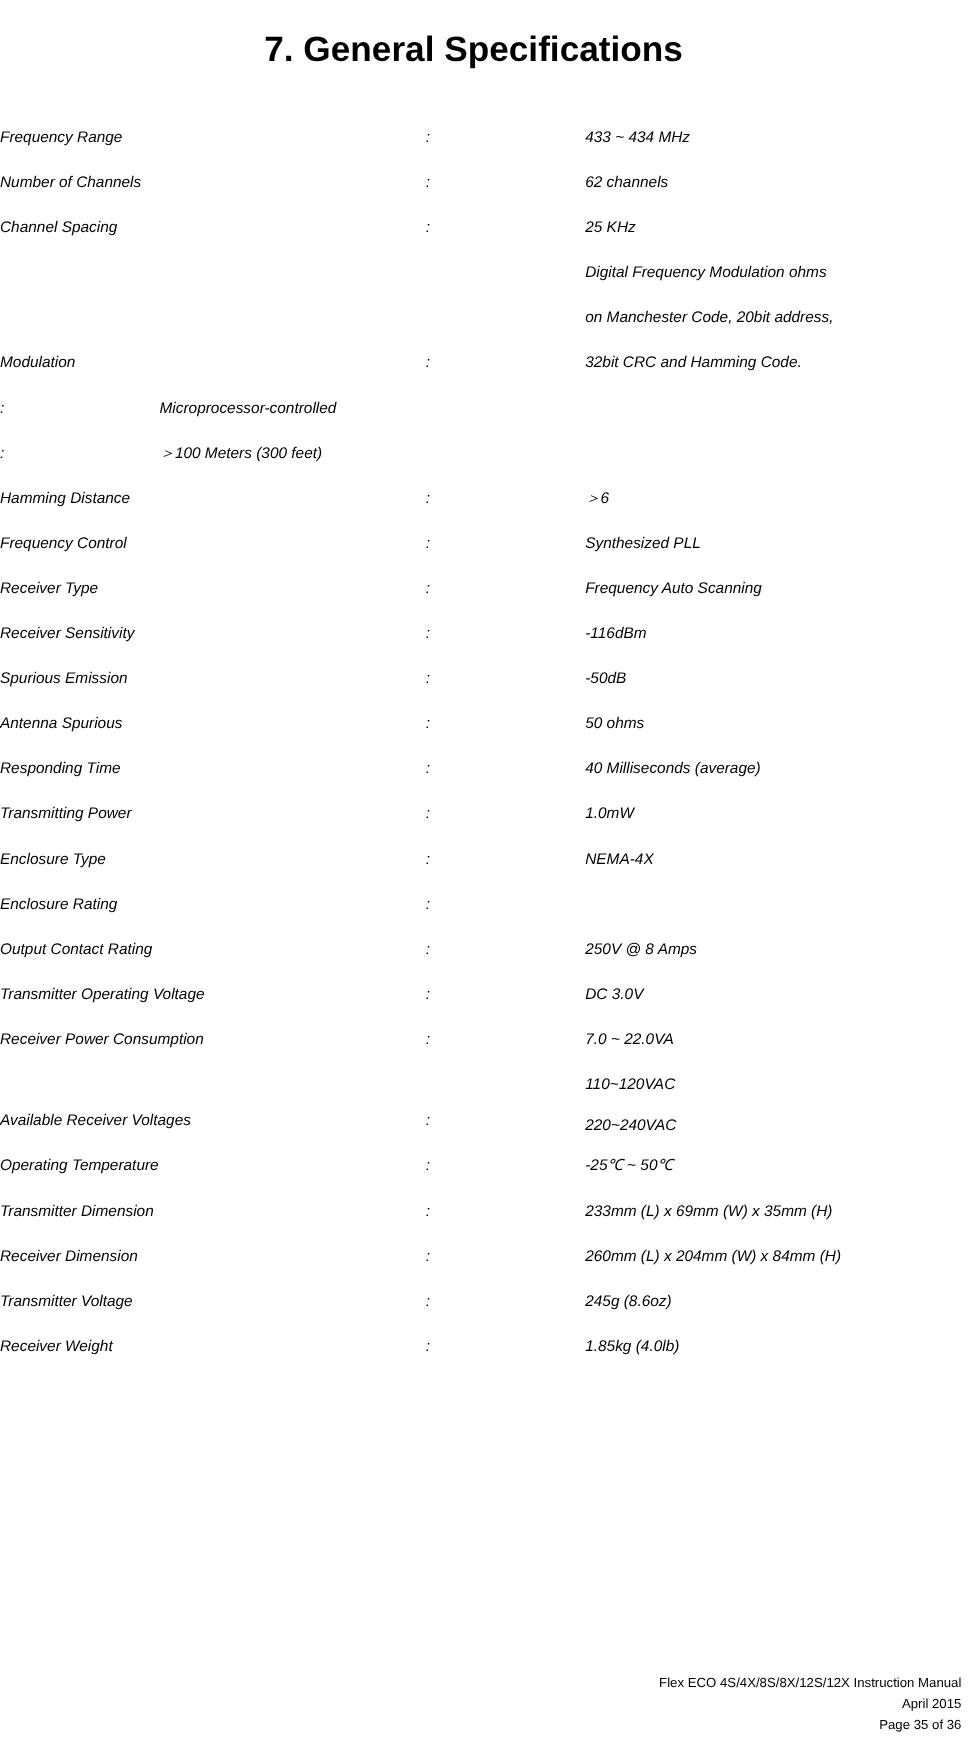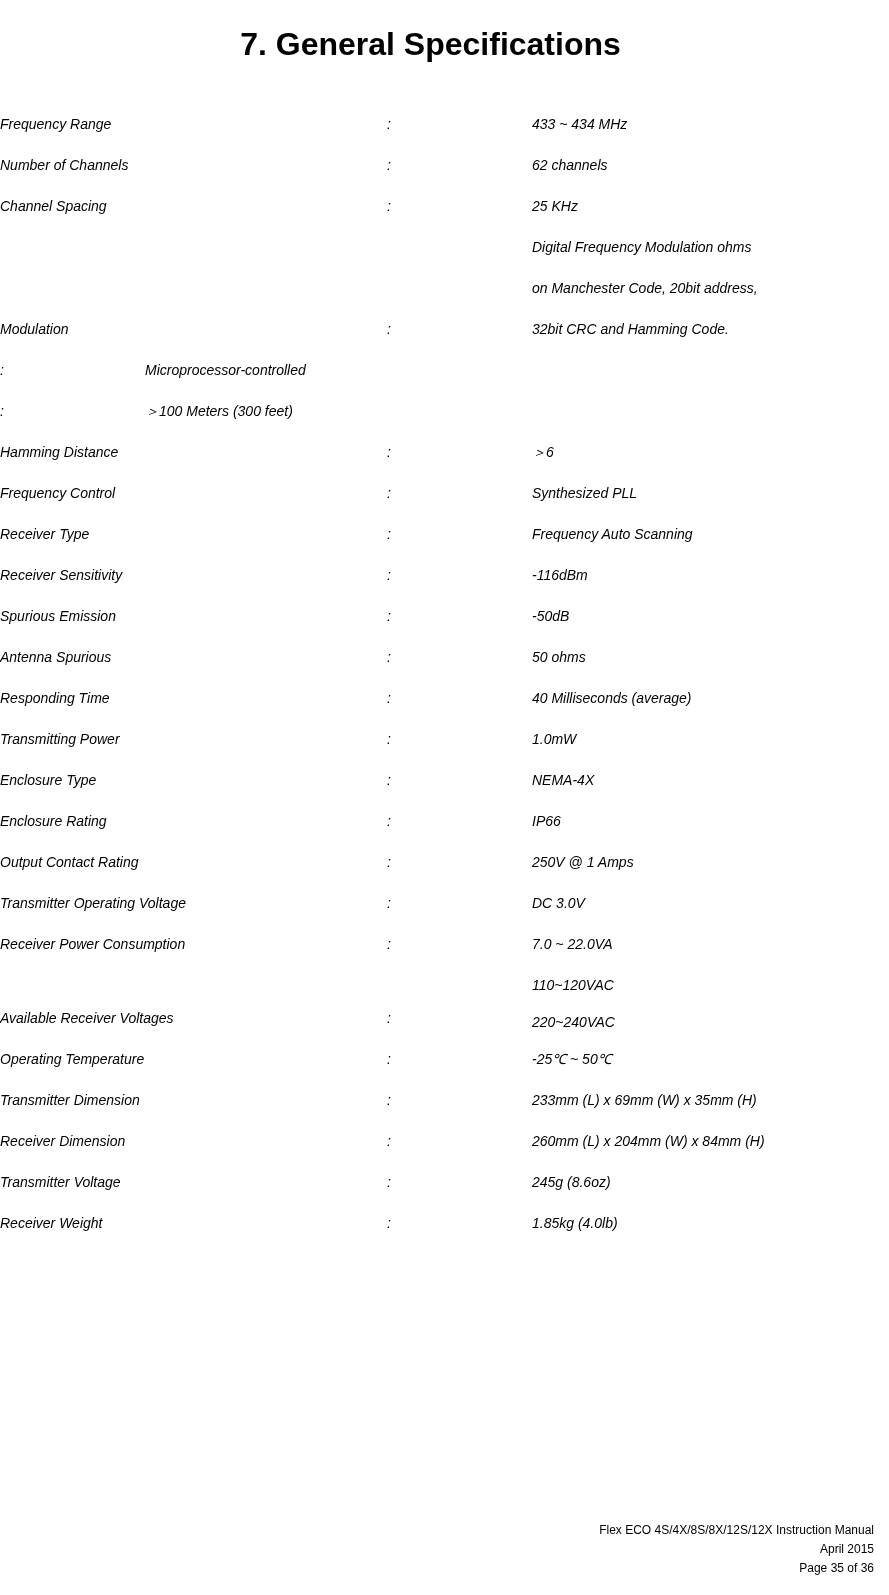--- a/index.html
+++ b/index.html
@@ -150,26 +150,25 @@
         <div class="spec-value"><span>1.0mW</span></div>
       </div>
       <div class="spec-row">
         <div class="spec-label">Enclosure Type</div>
         <div class="spec-colon">:</div>
         <div class="spec-value"><span>NEMA-4X</span></div>
       </div>
       <div class="spec-row">
         <div class="spec-label">Enclosure Rating</div>
         <div class="spec-colon">:</div>
-        <div class="spec-value"><span>IP66</span></div>
       </div>
       <div class="spec-row">
         <div class="spec-label">Output Contact Rating</div>
         <div class="spec-colon">:</div>
-        <div class="spec-value"><span>250V @ 1 Amps</span></div>
+        <div class="spec-value"><span>250V @ 8 Amps</span></div>
       </div>
       <div class="spec-row">
         <div class="spec-label">Transmitter Operating Voltage</div>
         <div class="spec-colon">:</div>
         <div class="spec-value"><span>DC 3.0V</span></div>
       </div>
       <div class="spec-row">
         <div class="spec-label">Receiver Power Consumption</div>
         <div class="spec-colon">:</div>
         <div class="spec-value"><span>7.0 ~ 22.0VA</span></div>

